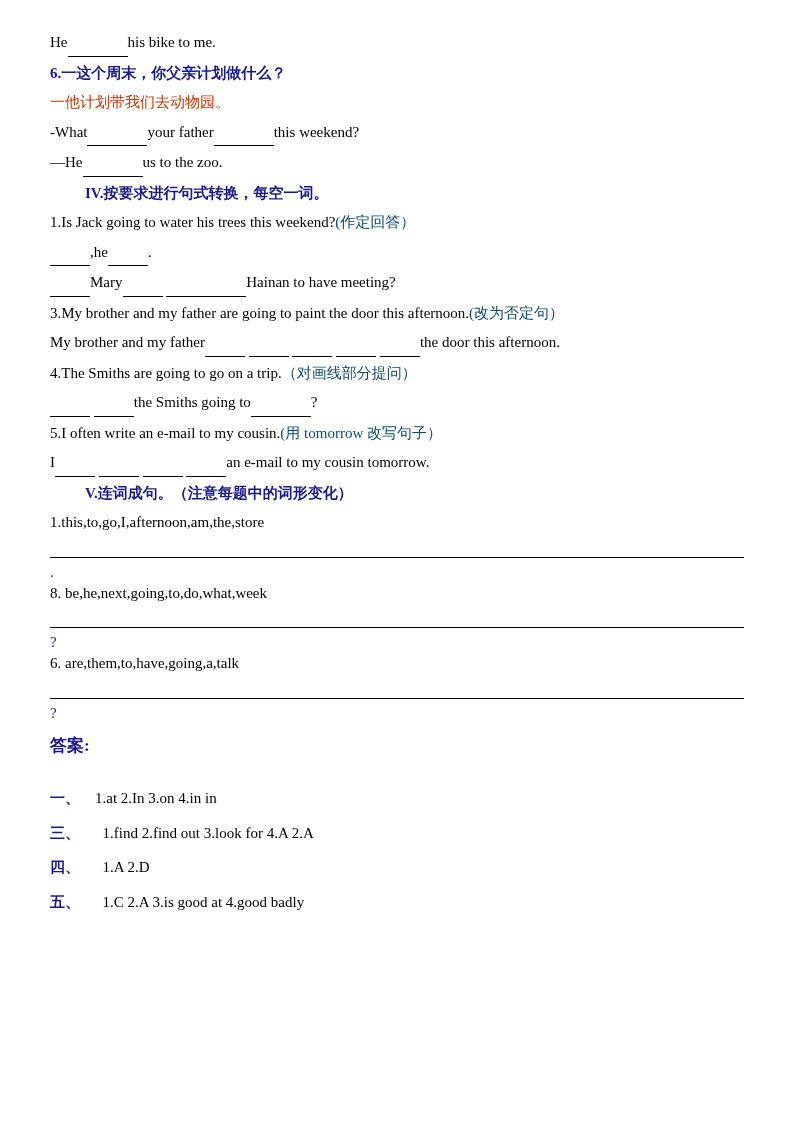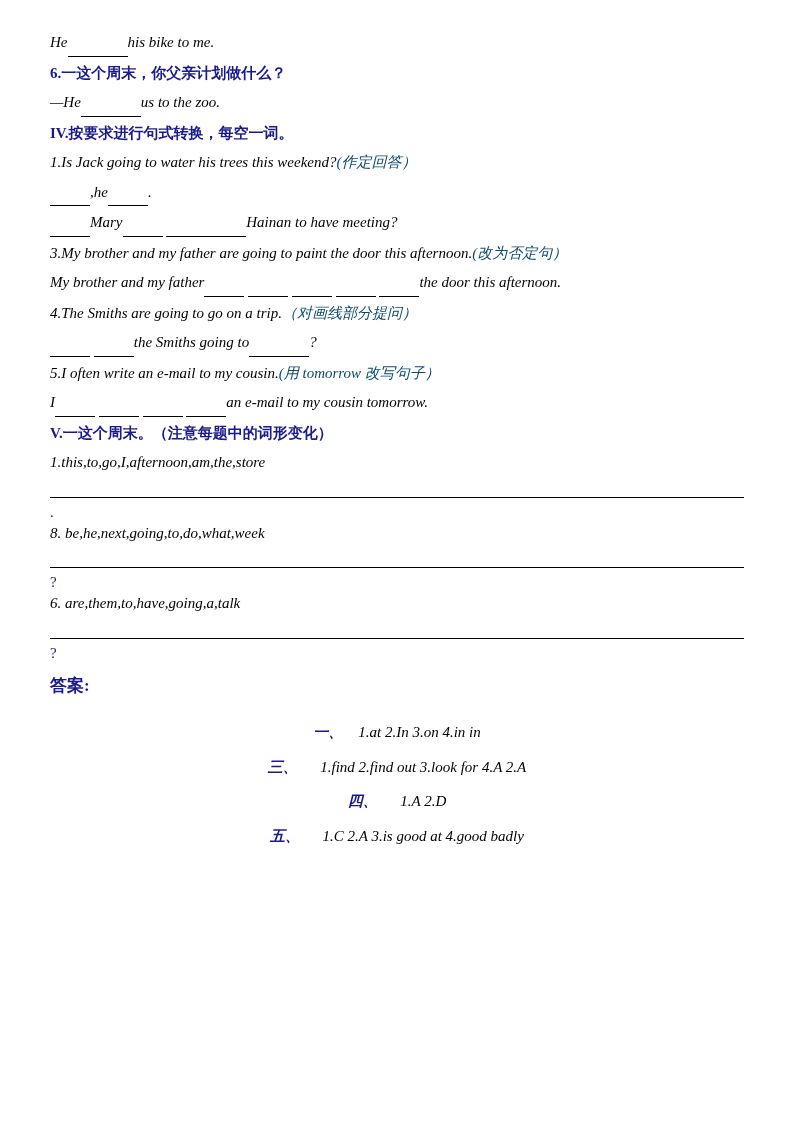--- a/index.html
+++ b/index.html
@@ -11,21 +11,20 @@
       background: #fff;
       font-family: "SimSun", "宋体", serif;
       font-size: 15px;
       color: #1a1a8c;
       width: 794px;
       min-height: 1123px;
       padding: 30px 50px 40px 50px;
     }
     .black {
       color: #000;
-      font-style: italic;
     }
     .blue {
       color: #1a1a8c;
       font-weight: bold;
     }
     .red-orange {
       color: #cc3300;
     }
     p {
       margin-bottom: 4px;
@@ -47,29 +46,29 @@
       min-width: 80px;
     }
     .underline-long {
       display: inline-block;
       border-bottom: 1px solid #000;
       min-width: 340px;
     }
     .section-title {
       color: #1a1a8c;
       font-weight: bold;
+      margin-left: 35px;
     }
     .answer-section {
       margin-top: 10px;
     }
     .answer-row {
       margin-bottom: 6px;
       line-height: 1.9;
       color: #000;
-      text-align: center;
     }
     .answer-label {
       color: #1a1a8c;
       font-weight: bold;
     }
     .hint {
       color: #0c4a6e;
     }
     .line-block {
       display: block;
@@ -81,21 +80,25 @@
 <body>
 
 <div>
 
   <p class="black">
     He<span class="underline">&nbsp;&nbsp;&nbsp;&nbsp;&nbsp;&nbsp;</span>his bike to me.
   </p>
 
   <p class="blue">6.一这个周末，你父亲计划做什么？</p>
 
+  <p class="red-orange">一他计划带我们去动物园。</p>
 
+  <p class="black">
+    -What<span class="underline">&nbsp;&nbsp;&nbsp;&nbsp;&nbsp;&nbsp;</span>your father<span class="underline">&nbsp;&nbsp;&nbsp;&nbsp;&nbsp;&nbsp;</span>this weekend?
+  </p>
   <p class="black">
     —He<span class="underline">&nbsp;&nbsp;&nbsp;&nbsp;&nbsp;&nbsp;</span>us to the zoo.
   </p>
 
   <p class="blue section-title">IV.按要求进行句式转换，每空一词。</p>
 
   <p class="black">
     1.Is Jack going to water his trees this weekend?<span class="hint">(作定回答）</span>
   </p>
   <p class="black">
@@ -120,33 +123,33 @@
     <span class="underline-sm">&nbsp;&nbsp;&nbsp;&nbsp;</span> <span class="underline-sm">&nbsp;&nbsp;&nbsp;&nbsp;</span>the Smiths going to<span class="underline">&nbsp;&nbsp;&nbsp;&nbsp;&nbsp;&nbsp;</span>?
   </p>
 
   <p class="black">
     5.I often write an e-mail to my cousin.<span class="hint">(用 tomorrow 改写句子）</span>
   </p>
   <p class="black">
     I<span class="underline-sm">&nbsp;&nbsp;&nbsp;&nbsp;</span> <span class="underline-sm">&nbsp;&nbsp;&nbsp;&nbsp;</span> <span class="underline-sm">&nbsp;&nbsp;&nbsp;&nbsp;</span> <span class="underline-sm">&nbsp;&nbsp;&nbsp;&nbsp;</span>an e-mail to my cousin tomorrow.
   </p>
 
-  <p class="blue section-title">V.一这个周末。（注意每题中的词形变化）</p>
+  <p class="blue section-title">V.连词成句。（注意每题中的词形变化）</p>
 
   <p class="black">1.this,to,go,I,afternoon,am,the,store</p>
   <span class="line-block underline-long black">&nbsp;&nbsp;&nbsp;&nbsp;&nbsp;&nbsp;&nbsp;&nbsp;&nbsp;&nbsp;&nbsp;&nbsp;&nbsp;&nbsp;&nbsp;&nbsp;&nbsp;&nbsp;&nbsp;&nbsp;&nbsp;&nbsp;&nbsp;&nbsp;&nbsp;&nbsp;&nbsp;&nbsp;&nbsp;&nbsp;&nbsp;&nbsp;&nbsp;&nbsp;&nbsp;&nbsp;&nbsp;&nbsp;&nbsp;&nbsp;&nbsp;&nbsp;&nbsp;&nbsp;</span>.
 
   <p class="black">8. be,he,next,going,to,do,what,week</p>
   <span class="line-block underline-long black">&nbsp;&nbsp;&nbsp;&nbsp;&nbsp;&nbsp;&nbsp;&nbsp;&nbsp;&nbsp;&nbsp;&nbsp;&nbsp;&nbsp;&nbsp;&nbsp;&nbsp;&nbsp;&nbsp;&nbsp;&nbsp;&nbsp;&nbsp;&nbsp;&nbsp;&nbsp;&nbsp;&nbsp;&nbsp;&nbsp;&nbsp;&nbsp;&nbsp;&nbsp;&nbsp;&nbsp;&nbsp;&nbsp;&nbsp;&nbsp;&nbsp;&nbsp;&nbsp;&nbsp;</span>?
 
   <p class="black">6. are,them,to,have,going,a,talk</p>
   <span class="line-block underline-long black">&nbsp;&nbsp;&nbsp;&nbsp;&nbsp;&nbsp;&nbsp;&nbsp;&nbsp;&nbsp;&nbsp;&nbsp;&nbsp;&nbsp;&nbsp;&nbsp;&nbsp;&nbsp;&nbsp;&nbsp;&nbsp;&nbsp;&nbsp;&nbsp;&nbsp;&nbsp;&nbsp;&nbsp;&nbsp;&nbsp;&nbsp;&nbsp;&nbsp;&nbsp;&nbsp;&nbsp;&nbsp;&nbsp;&nbsp;&nbsp;&nbsp;&nbsp;&nbsp;&nbsp;</span>?
 
   <div class="answer-section">
-    <p class="blue" style="font-size:17px; font-weight:bold; margin-bottom:18px; margin-top:6px;">答案:</p>
+    <p class="blue" style="font-size:17px; font-weight:bold; margin-bottom:24px; margin-top:6px;">答案:</p>
 
     <div class="answer-row black">
       <span class="answer-label blue">一、</span>
       &nbsp;&nbsp;
       <span>1.at   2.In   3.on   4.in in</span>
     </div>
 
 
     <div class="answer-row black">
       <span class="answer-label blue">三、</span>

